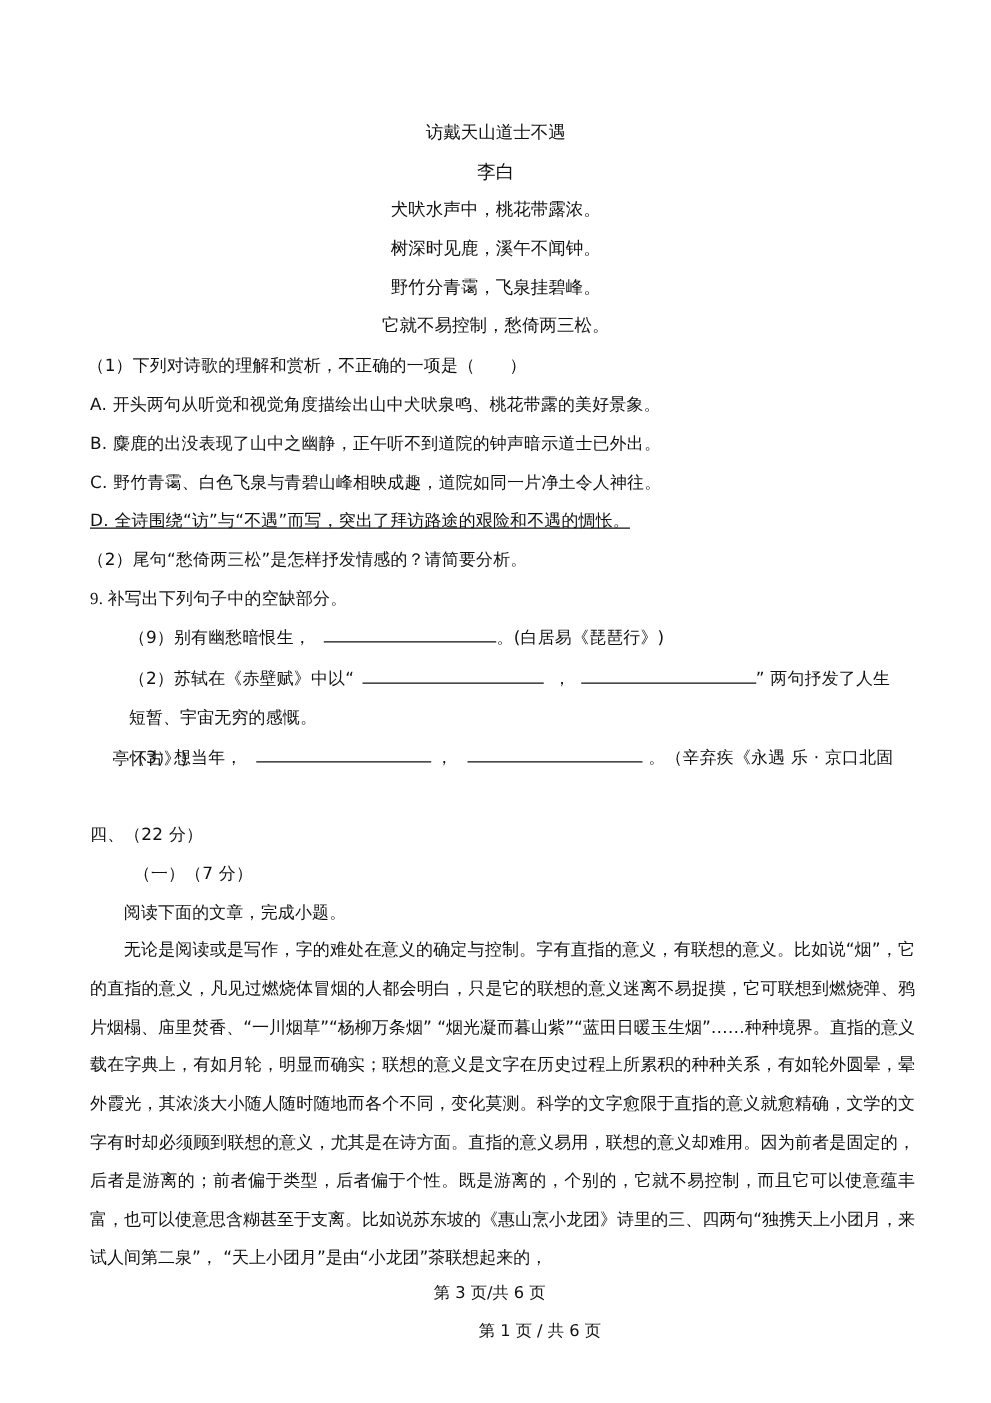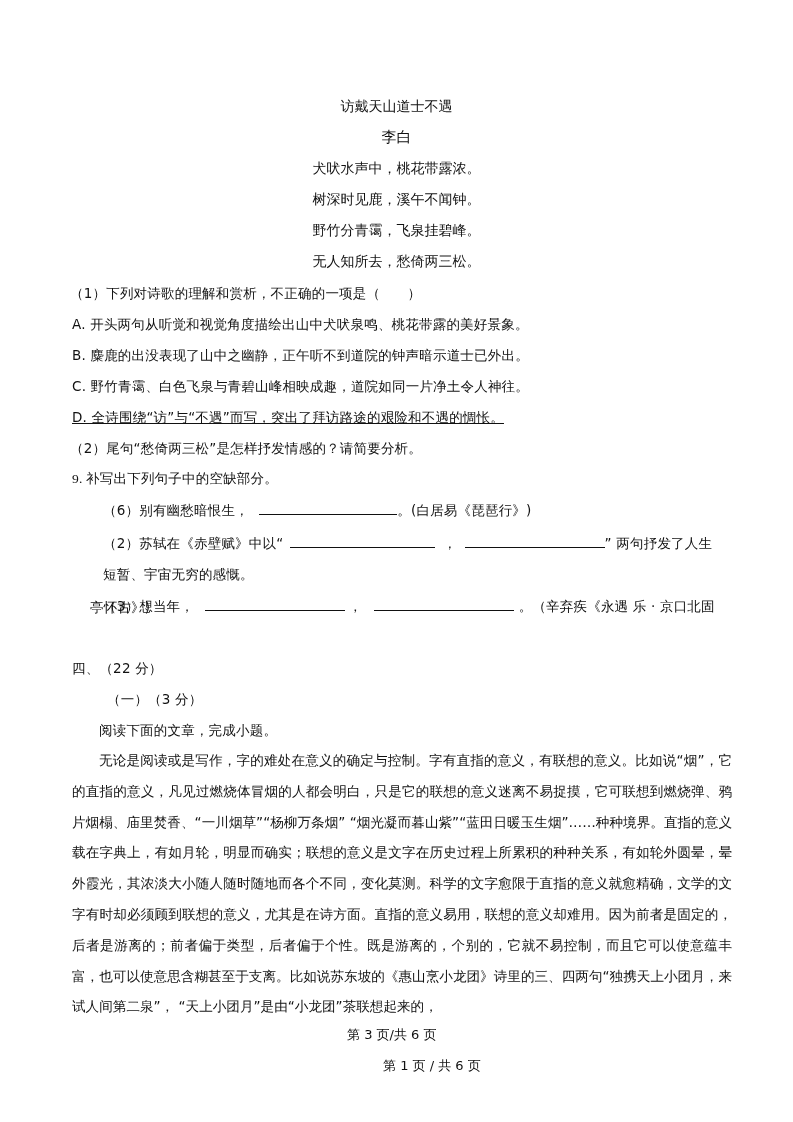--- a/index.html
+++ b/index.html
@@ -13,49 +13,49 @@
   .footer { font-size:13px; line-height:18px; }
 </style>
 </head>
 <body>
 
 <div class="abs poem" style="top:96px;">访戴天山道士不遇</div>
 <div class="abs poem" style="top:127px;font-size:15px;">李白</div>
 <div class="abs poem" style="top:158px;">犬吠水声中，桃花带露浓。</div>
 <div class="abs poem" style="top:189px;">树深时见鹿，溪午不闻钟。</div>
 <div class="abs poem" style="top:220px;">野竹分青霭，飞泉挂碧峰。</div>
-<div class="abs poem" style="top:251px;">无人知所去，愁倚两三松。</div>
+<div class="abs poem" style="top:251px;">它就不易控制，愁倚两三松。</div>
 
 <div class="abs ln" style="left:70px;top:283px;">（1）下列对诗歌的理解和赏析，不正确的一项是（　　）</div>
 <div class="abs ln" style="left:72px;top:314px;">A. 开头两句从听觉和视觉角度描绘出山中犬吠泉鸣、桃花带露的美好景象。</div>
 <div class="abs ln" style="left:72px;top:345px;">B. 麋鹿的出没表现了山中之幽静，正午听不到道院的钟声暗示道士已外出。</div>
 <div class="abs ln" style="left:72px;top:376px;">C. 野竹青霭、白色飞泉与青碧山峰相映成趣，道院如同一片净土令人神往。</div>
 <div class="abs ln" style="left:72px;top:407px;text-decoration:underline;">D. 全诗围绕“访”与“不遇”而写，突出了拜访路途的艰险和不遇的惆怅。</div>
 
 <div class="abs ln" style="left:70px;top:438px;">（2）尾句“愁倚两三松”是怎样抒发情感的？请简要分析。</div>
 
 <div class="abs ln" style="left:72px;top:469px;font-family:Liberation Serif, serif;">9. 补写出下列句子中的空缺部分。</div>
 
 <div class="abs ln" style="left:103px;top:500px;">
-  <span>（6）别有幽愁暗恨生，</span>
+  <span>（9）别有幽愁暗恨生，</span>
   <span class="blank" style="width:138px;margin-left:6px;"></span><span>。(白居易《琵琶行》)</span>
 </div>
 
 <div class="abs ln" style="left:103px;top:533px;">
   <span>（2）苏轼在《赤壁赋》中以“</span>
   <span class="blank" style="width:145px;margin-left:2px;"></span><span style="margin:0 8px;">，</span><span class="blank" style="width:140px;"></span><span>”  两句抒发了人生</span>
 </div>
 <div class="abs ln" style="left:103px;top:564px;">短暂、宇宙无穷的感慨。</div>
 
 <div class="abs ln" style="left:103px;top:596px;">
   <span>（3）想当年，</span>
   <span class="blank" style="width:140px;margin-left:6px;"></span><span style="margin:0 12px 0 4px;">，</span><span class="blank" style="width:140px;"></span><span> 。（辛弃疾《永遇 乐 · 京口北固</span>
 </div>
 <div class="abs ln" style="left:90px;top:597px;">亭怀古》)</div>
 
 <div class="abs ln" style="left:72px;top:658px;">四、（22 分）</div>
-<div class="abs ln" style="left:107px;top:689px;">（一）（3 分）</div>
+<div class="abs ln" style="left:107px;top:689px;">（一）（7 分）</div>
 <div class="abs ln" style="left:99px;top:720px;">阅读下面的文章，完成小题。</div>
 
 <div class="abs para" style="top:745px;text-indent:27px;">无论是阅读或是写作，字的难处在意义的确定与控制。字有直指的意义，有联想的意义。比如说“烟”，它的直指的意义，凡见过燃烧体冒烟的人都会明白，只是它的联想的意义迷离不易捉摸，它可联想到燃烧弹、鸦片烟榻、庙里焚香、“一川烟草”“杨柳万条烟” “烟光凝而暮山紫”“蓝田日暖玉生烟”……种种境界。直指的意义载在字典上，有如月轮，明显而确实；联想的意义是文字在历史过程上所累积的种种关系，有如轮外圆晕，晕外霞光，其浓淡大小随人随时随地而各个不同，变化莫测。科学的文字愈限于直指的意义就愈精确，文学的文字有时却必须顾到联想的意义，尤其是在诗方面。直指的意义易用，联想的意义却难用。因为前者是固定的，后者是游离的；前者偏于类型，后者偏于个性。既是游离的，个别的，它就不易控制，而且它可以使意蕴丰富，也可以使意思含糊甚至于支离。比如说苏东坡的《惠山烹小龙团》诗里的三、四两句“独携天上小团月，来试人间第二泉”， “天上小团月”是由“小龙团”茶联想起来的，</div>
 
 <div class="abs footer" style="left:347px;top:1026px;">第 3 页/共 6 页</div>
 <div class="abs footer" style="left:383px;top:1057px;">第 1 页 / 共 6 页</div>
 
 </body></html>

